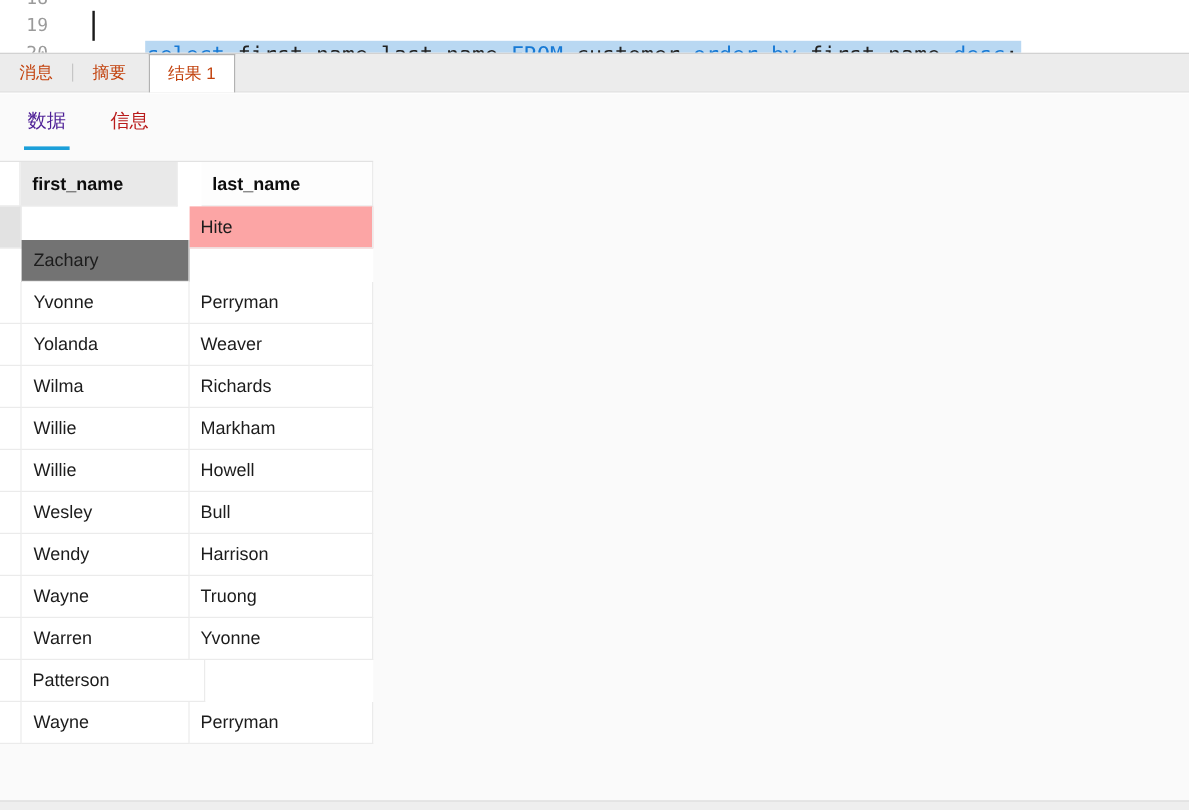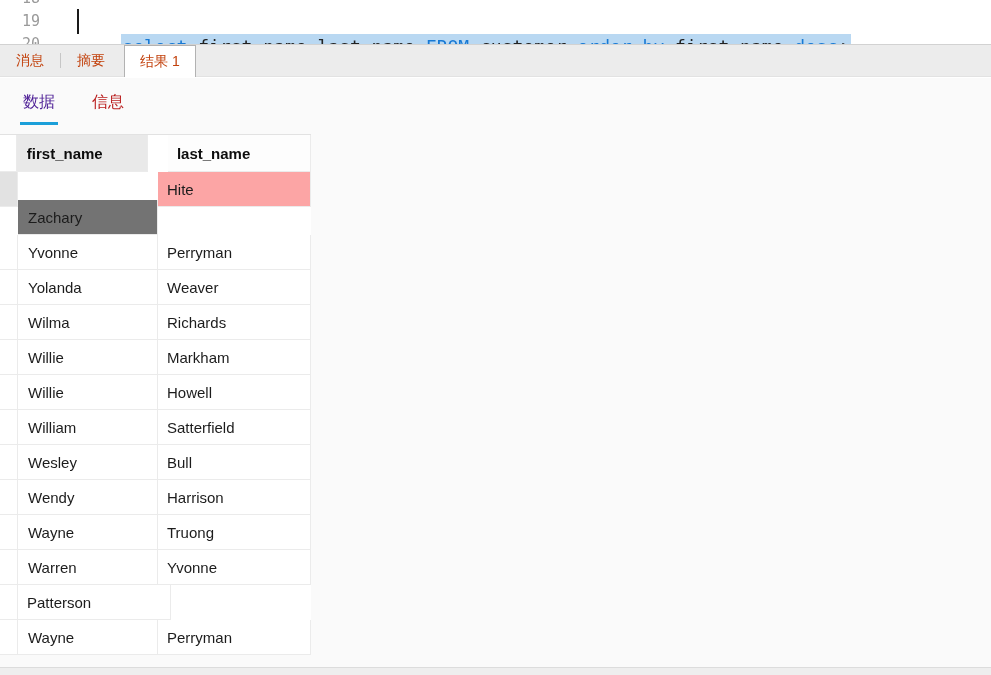--- a/index.html
+++ b/index.html
@@ -204,25 +204,20 @@
         <div class="gcell gc1">Willie</div>
         <div class="gcell gc2">Markham</div>
       </div>
       <div class="grow">
         <div class="gcell gsel"></div>
         <div class="gcell gc1">Willie</div>
         <div class="gcell gc2">Howell</div>
       </div>
       <div class="grow">
         <div class="gcell gsel"></div>
-        <div class="gcell gc1">William</div>
-        <div class="gcell gc2">Satterfield</div>
-      </div>
-      <div class="grow">
-        <div class="gcell gsel"></div>
         <div class="gcell gc1">Wesley</div>
         <div class="gcell gc2">Bull</div>
       </div>
       <div class="grow">
         <div class="gcell gsel"></div>
         <div class="gcell gc1">Wendy</div>
         <div class="gcell gc2">Harrison</div>
       </div>
       <div class="grow">
         <div class="gcell gsel"></div>

